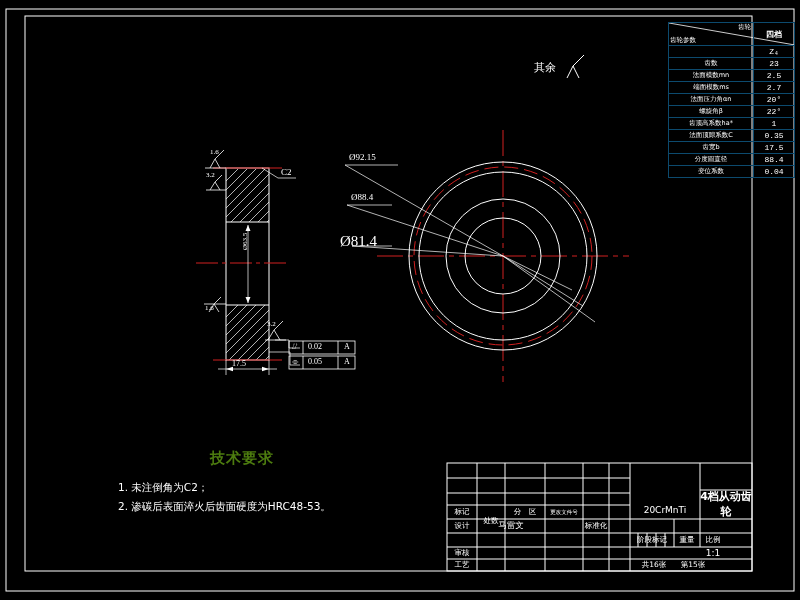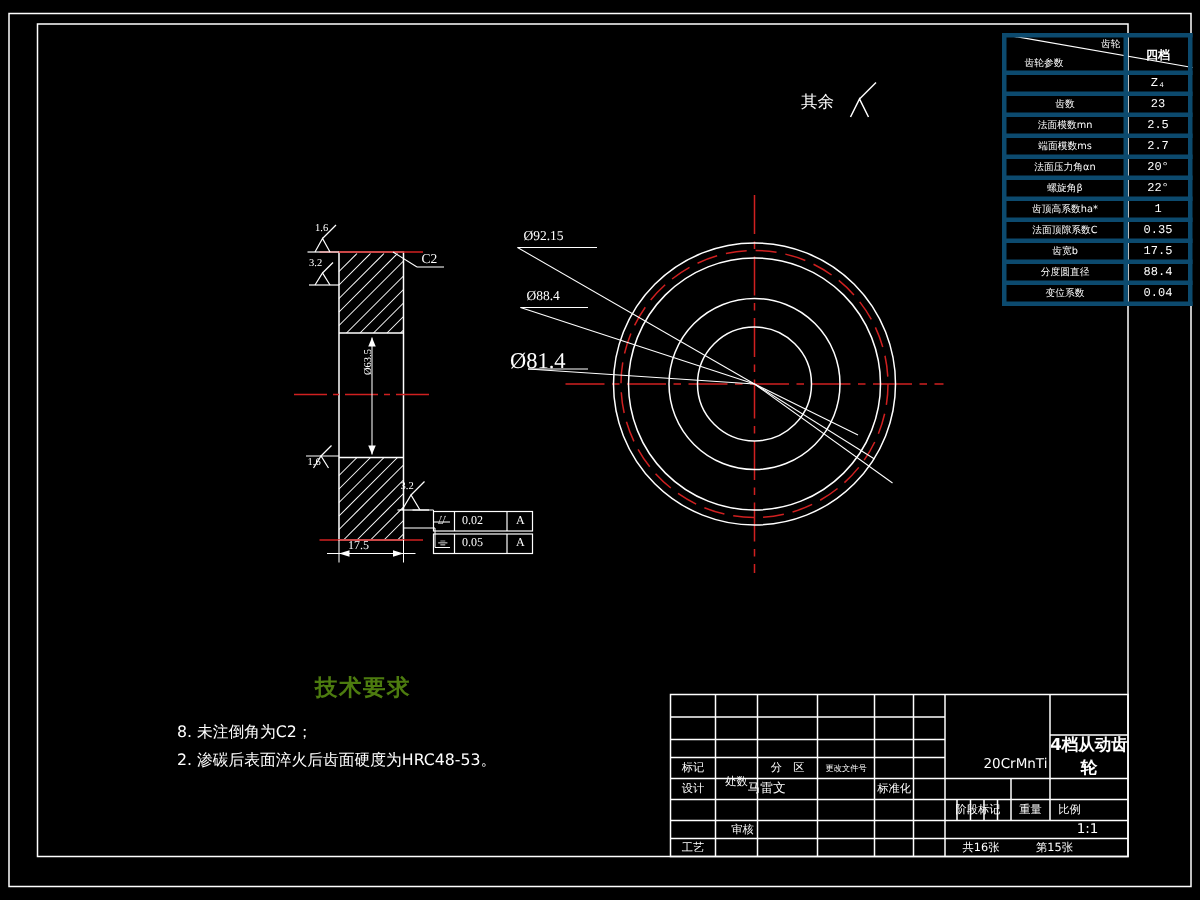--- a/index.html
+++ b/index.html
@@ -31,21 +31,21 @@
   
   #gear-table {
     position: absolute;
     left: 668px; top: 22px;
     width: 127px;
     border: 1px solid #ffffff;
     border-collapse: collapse;
     table-layout: fixed;
   }
   #gear-table td {
-    border: 3px solid #0c4a6e;
+    border: 1px solid #0c4a6e;
     color: #ffffff;
     font-size: 6.5px;
     font-family: "DejaVu Sans", sans-serif;
     text-align: center;
     height: 11px;
     padding: 0;
     overflow: hidden;
   }
   #gear-table td.v {
     font-family: Liberation Mono, monospace;
@@ -55,39 +55,39 @@
   }
   #gear-table td.hdr { font-weight: bold; }
   .diagcell {
     position: relative;
     height: 22px !important;
   }
   .diagcell .dtop {
     position:absolute; right:2px; top:0px; font-size:6.5px;
   }
   .diagcell .dbot {
-    position:absolute; left:12px; bottom:0px; font-size:6.5px;
+    position:absolute; left:1px; bottom:0px; font-size:6.5px;
   }
 
   
   #title-block {
     position:absolute;
     left:447px; top:463px;
     width: 305px; height: 108px;
   }
   #title-block .cell {
     position:absolute;
     color:#fff;
     font-family:"DejaVu Sans", sans-serif;
     font-size: 7.5px;
     display:flex; align-items:center; justify-content:center;
     text-align:center;
     overflow:hidden;
   }
-  .cell.serif { font-family:"Liberation Serif", serif;padding-left:12px; }
+  .cell.serif { font-family:"Liberation Serif", serif; }
 
   
   #tech-title {
     position:absolute; left:210px; top:449px;
     font-family:"DejaVu Sans", sans-serif;
     font-size: 15px; font-weight: bold; color:#4d7c0f;
     letter-spacing: 1px;
   }
   .tech-line {
     position:absolute; left:118px;
@@ -347,45 +347,45 @@
       <td class="v">88.4</td>
     </tr>
     <tr>
       <td>变位系数</td>
       <td class="v">0.04</td>
     </tr>
   </tbody>
     </table>
 
   <div id="tech-title">技术要求</div>
-  <div class="tech-line" style="top:481px;">8. 未注倒角为C2；</div>
+  <div class="tech-line" style="top:481px;">1. 未注倒角为C2；</div>
   <div class="tech-line" style="top:500px;">2. 渗碳后表面淬火后齿面硬度为HRC48-53。</div>
 
   <div id="title-block">
 
     <div class="cell" style="left:0px; top:42px; width:30px; height:14px;">标记</div>
     <div class="cell" style="left:30px; top:42px; width:28px; height:32px;">处数</div>
     <div class="cell" style="left:58px; top:42px; width:40px; height:14px;">分　区</div>
     <div class="cell" style="left:98px; top:42px; width:38px; height:14px; font-size:5.5px;">更改文件号</div>
 
     <div class="cell" style="left:0px; top:56px; width:30px; height:14px;">设计</div>
     <div class="cell" style="left:30px; top:56px; width:68px; height:14px; font-size:8.5px;">马雷文</div>
     <div class="cell" style="left:136px; top:56px; width:26px; height:14px;">标准化</div>
 
-    <div class="cell" style="left:0px; top:84px; width:30px; height:12px;padding-left:33px;">审核</div>
+    <div class="cell" style="left:0px; top:84px; width:30px; height:12px;">审核</div>
 
     <div class="cell" style="left:0px; top:96px; width:30px; height:12px;">工艺</div>
 
     <div class="cell serif" style="left:183px; top:38px; width:70px; height:18px; font-size:9px;">20CrMnTi</div>
 
     <div class="cell" style="left:183px; top:70px; width:44px; height:14px;">阶段标记</div>
     <div class="cell" style="left:227px; top:70px; width:26px; height:14px;">重量</div>
     <div class="cell" style="left:253px; top:70px; width:26px; height:14px;">比例</div>
 
     <div class="cell serif" style="left:253px; top:84px; width:26px; height:12px; font-size:9px;">1:1</div>
 
     <div class="cell" style="left:183px; top:96px; width:48px; height:12px;">共16张</div>
-    <div class="cell" style="left:232px; top:96px; width:48px; height:12px;">第15张</div>
+    <div class="cell" style="left:222px; top:96px; width:48px; height:12px;">第15张</div>
 
     <div class="cell" style="left:253px; top:27px; width:52px; height:27px; font-size:11px; font-weight:bold;">4档从动齿轮</div>
   </div>
 
 </div>
 
 </body></html>

